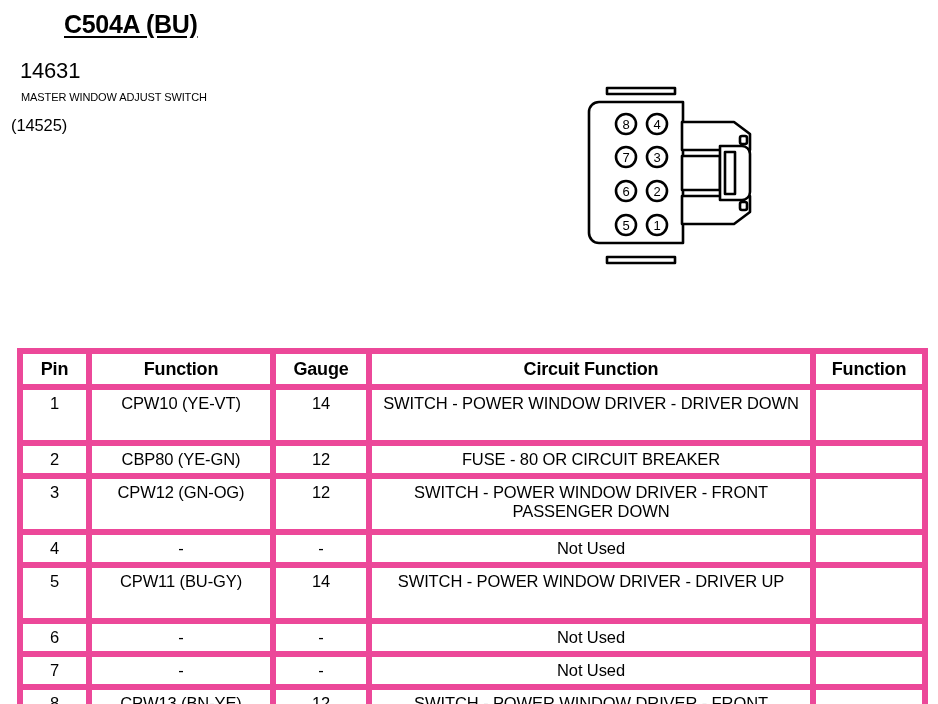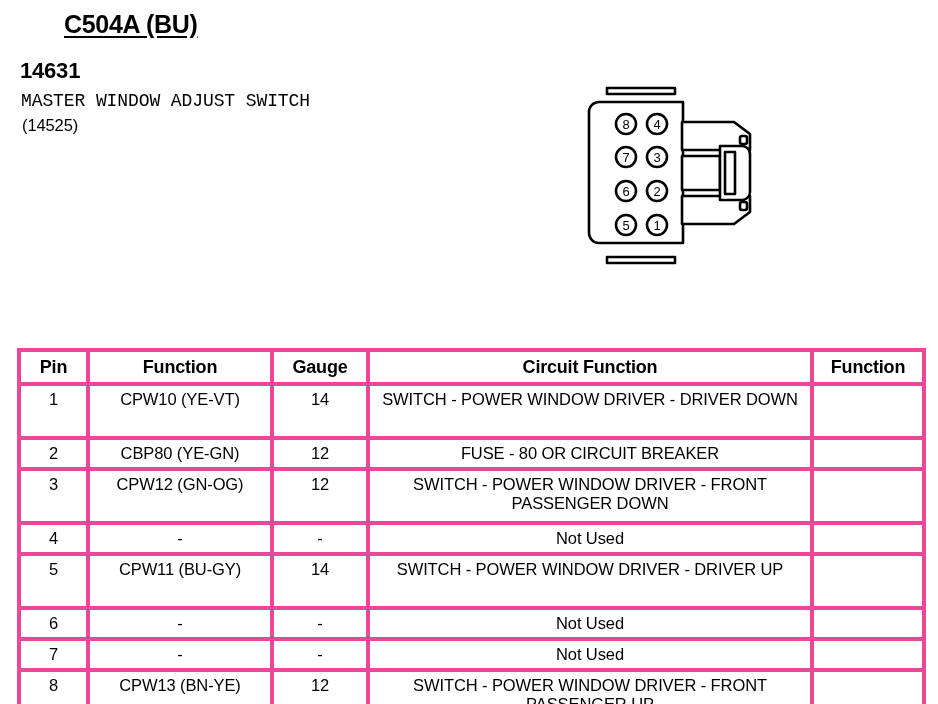--- a/index.html
+++ b/index.html
@@ -28,36 +28,35 @@
     text-decoration: underline;
     text-underline-offset: 3px;
     white-space: nowrap;
     margin-left: 44px;
   }
   #part-number {
     position: absolute;
     left: 20px;
     top: 58px;
     font-size: 22px;
-    font-weight: bold;
+    font-weight: normal;
     letter-spacing: -0.2px;
     white-space: nowrap;
   }
   #part-description {
     position: absolute;
     left: 21px;
     top: 91px;
-    font-size: 18px;
+    font-size: 11px;
     letter-spacing: -0.1px;
     white-space: nowrap;
-    font-family: Liberation Mono, monospace;
   }
   #part-alt-number {
     position: absolute;
-    left: 22px;
+    left: 11px;
     top: 116px;
     font-size: 16.5px;
     letter-spacing: -0.1px;
     white-space: nowrap;
   }
 
   
   #connector-diagram {
     position: absolute;
     left: 575px;
@@ -80,21 +79,21 @@
     position: absolute;
     left: 17px;
     top: 348px;
     width: 905px;
     border-collapse: collapse;
     table-layout: fixed;
     font-size: 16.5px;
   }
   #pinout-table th,
   #pinout-table td {
-    border: 4px solid #ec4899;
+    border: 6px solid #ec4899;
     padding: 0;
     vertical-align: top;
     line-height: 1.13;
   }
   #pinout-table thead th {
     font-size: 18px;
     font-weight: bold;
     text-align: center;
     height: 30px;
     vertical-align: middle;

